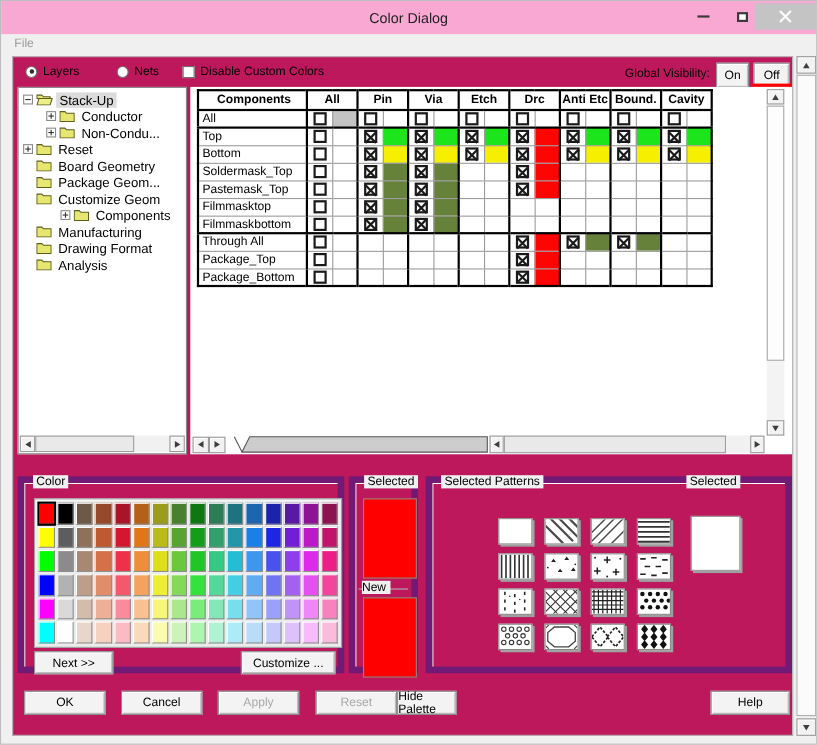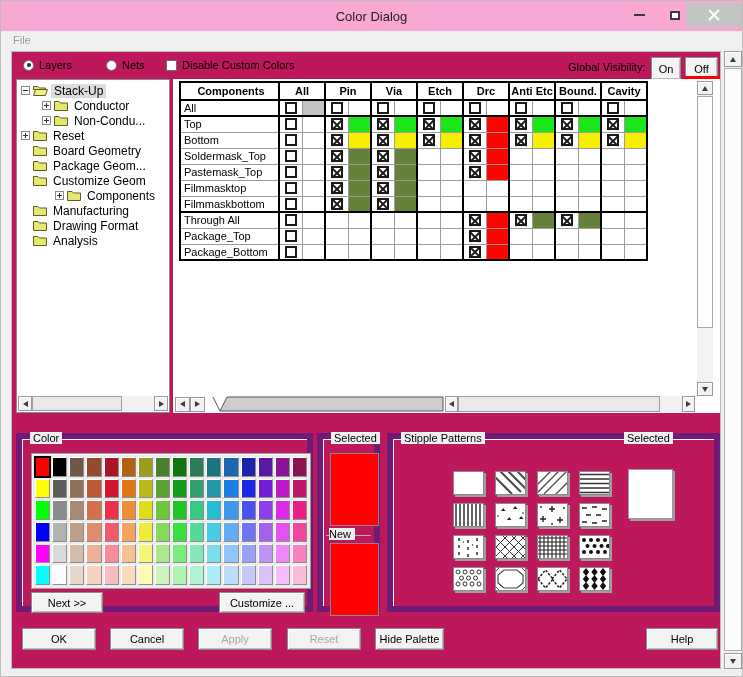--- a/index.html
+++ b/index.html
@@ -700,21 +700,21 @@
 
     <div class="gbox sel-gb">
       <span class="glabel">Selected</span>
       <div class="swatch" style="top: 14px; background: rgb(255, 0, 0);"></div>
       <div class="new-line"></div>
       <span class="new-label">New</span>
       <div class="swatch" style="top: 104px; background: rgb(255, 0, 0);"></div>
     </div>
 
     <div class="gbox stip-gb">
-      <span class="glabel">Stipple Patterns</span>
+      <span class="glabel">Selected Patterns</span>
       <span class="glabel glabel2">Selected</span>
       <div>
           <div class="pat-btn" style="left: 60px; top: 32px;"><svg width="29" height="22" viewBox="0 0 29 22"></svg></div>
           <div class="pat-btn" style="left: 102px; top: 32px;"><svg width="29" height="22" viewBox="0 0 29 22">
               <path d="M-3 3 L16 22 M3 -2 L25 20 M11 -2 L31 18 M19 -3 L32 10" stroke="#4a4a4a" stroke-width="2" fill="none"></path>
             </svg></div>
           <div class="pat-btn" style="left: 144px; top: 32px;"><svg width="29" height="22" viewBox="0 0 29 22">
               <path d="M-2 14 L14 -2 M-2 22 L22 -2 M6 22 L30 -2 M16 24 L32 8" stroke="#4a4a4a" stroke-width="1.3" fill="none"></path>
             </svg></div>
           <div class="pat-btn" style="left: 186px; top: 32px;"><svg width="29" height="22" viewBox="0 0 29 22">
@@ -798,21 +798,21 @@
             </svg></div>
         </div>
       <div class="pat-sel"></div>
     </div>
 
     <div class="footer">
         <div class="btn fbtn" style="left: 10px; width: 74px;">OK</div>
         <div class="btn fbtn" style="left: 98px; width: 74px;">Cancel</div>
         <div class="btn fbtn disabled" style="left: 186px; width: 74px;">Apply</div>
         <div class="btn fbtn disabled" style="left: 275px; width: 74px;">Reset</div>
-        <div class="btn fbtn" style="left: 363px; width: 69px;">Hide Palette</div>
+        <div class="btn fbtn" style="left: 349px; width: 54px;">Hide Palette</div>
         <div class="btn fbtn" style="left: 634px; width: 72px;">Help</div>
       </div>
   </div>
 
   <div class="outer-scroll">
     <div class="sb-btn">
         <div class="tri up"></div>
       </div>
     <div class="o-thumb"></div>
     <div class="sb-btn o-bot">

